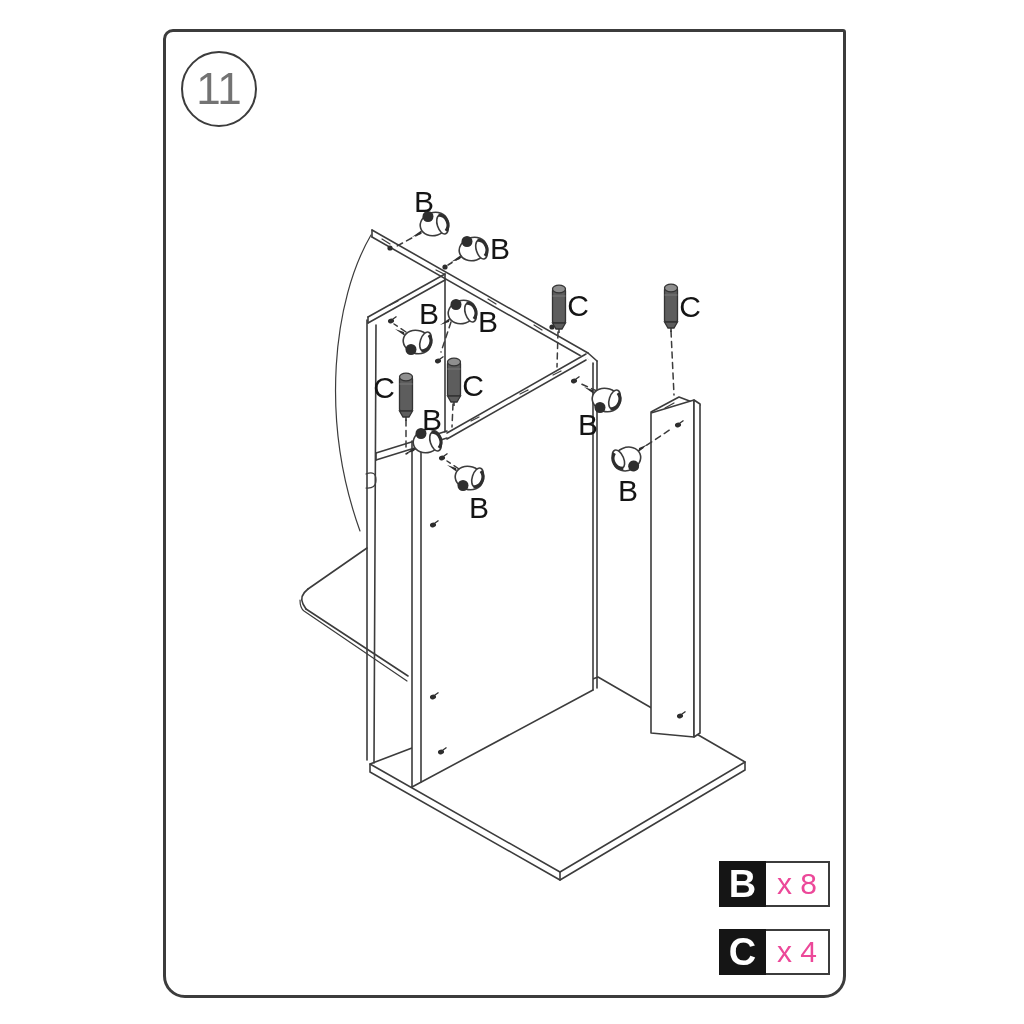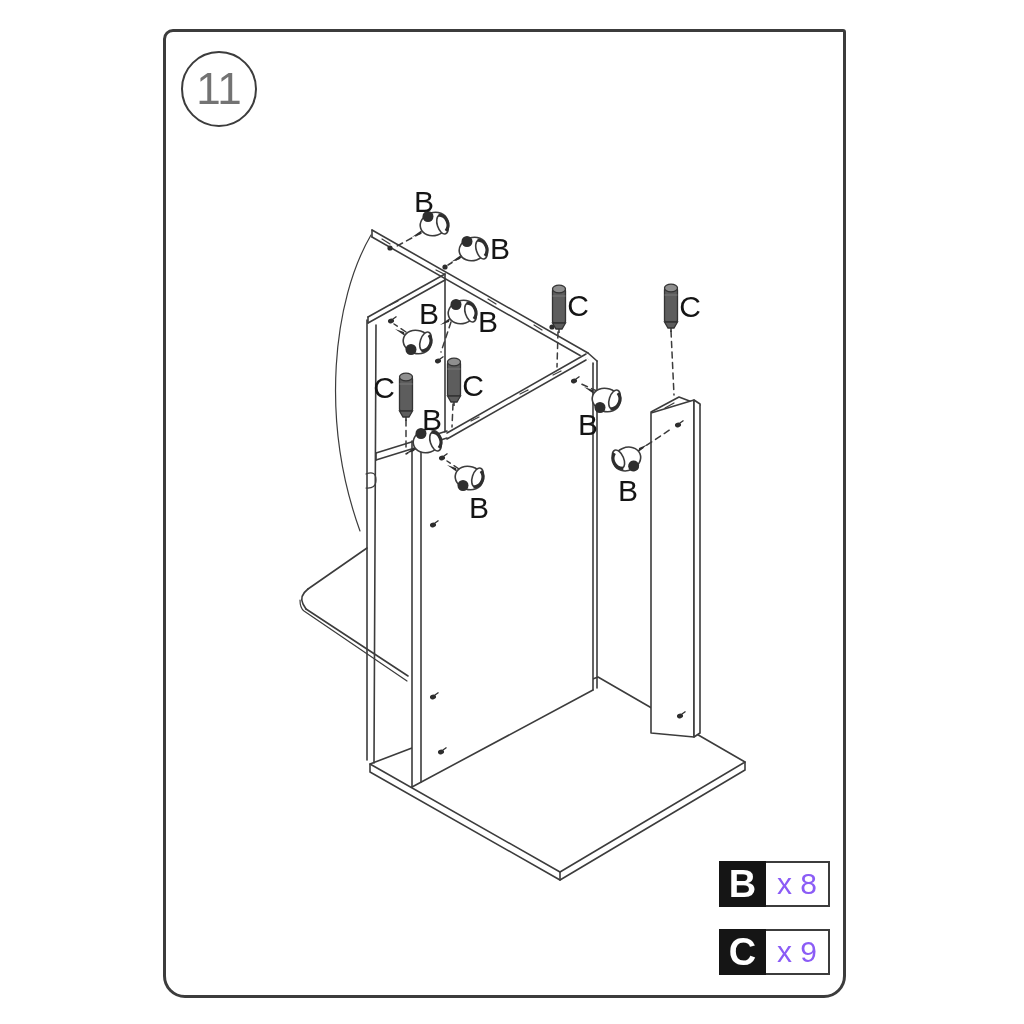--- a/index.html
+++ b/index.html
@@ -10,21 +10,21 @@
          border-radius:50%;display:flex;align-items:center;justify-content:center;
          font-size:44px;color:#737373;background:#ffffff;}
   .diagram-svg{position:absolute;left:0;top:0;width:1024px;height:1024px;}
   .legend{position:absolute;left:719px;width:111px;}
   .legend-row{position:absolute;left:0;display:flex;}
   .legend-row.r0{top:0;}
   .legend-row.r1{top:68px;}
   .legend-part{width:47px;height:46px;background:#151515;color:#ffffff;font-size:38px;font-weight:bold;
          display:flex;align-items:center;justify-content:center;}
   .legend-qty{width:64px;height:46px;border:2px solid #3c3c3c;border-left:none;box-sizing:border-box;
-         background:#ffffff;color:#8b5cf6;font-size:30px;display:flex;align-items:center;justify-content:center;}
+         background:#ffffff;color:#ec4899;font-size:30px;display:flex;align-items:center;justify-content:center;}
   
   .ln{stroke:#3c3c3c;stroke-width:1.6;fill:none;stroke-linecap:round;}
   .thin{stroke:#3c3c3c;stroke-width:1.2;fill:none;stroke-linecap:round;}
   .wht{fill:#ffffff;stroke:#3c3c3c;stroke-width:1.6;stroke-linejoin:round;}
   .whtn{fill:#ffffff;stroke:none;}
   .dash{stroke:#3c3c3c;stroke-width:1.5;fill:none;stroke-dasharray:6 4.5;stroke-linecap:round;}
   .callout{font-size:30px;fill:#141414;text-anchor:middle;dominant-baseline:central;}
 </style>
 </head>
 <body>
@@ -187,15 +187,15 @@
   </g>
 </svg>
 
 <div class="legend" style="top:861px;">
   <div class="legend-row r0">
     <div class="legend-part">B</div>
     <div class="legend-qty">x 8</div>
   </div>
   <div class="legend-row r1">
     <div class="legend-part">C</div>
-    <div class="legend-qty">x 9</div>
+    <div class="legend-qty">x 4</div>
   </div>
 </div>
 
 </body></html>

